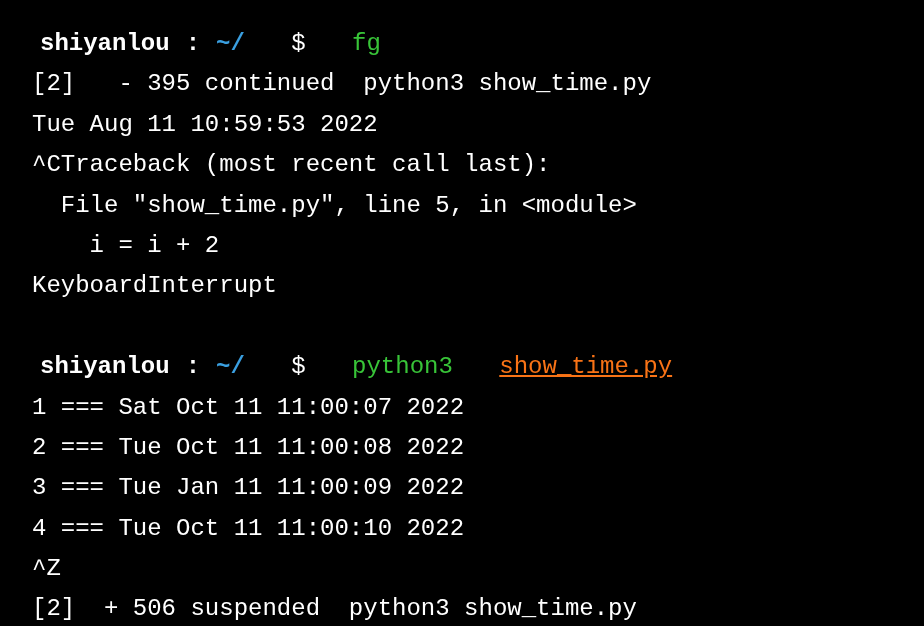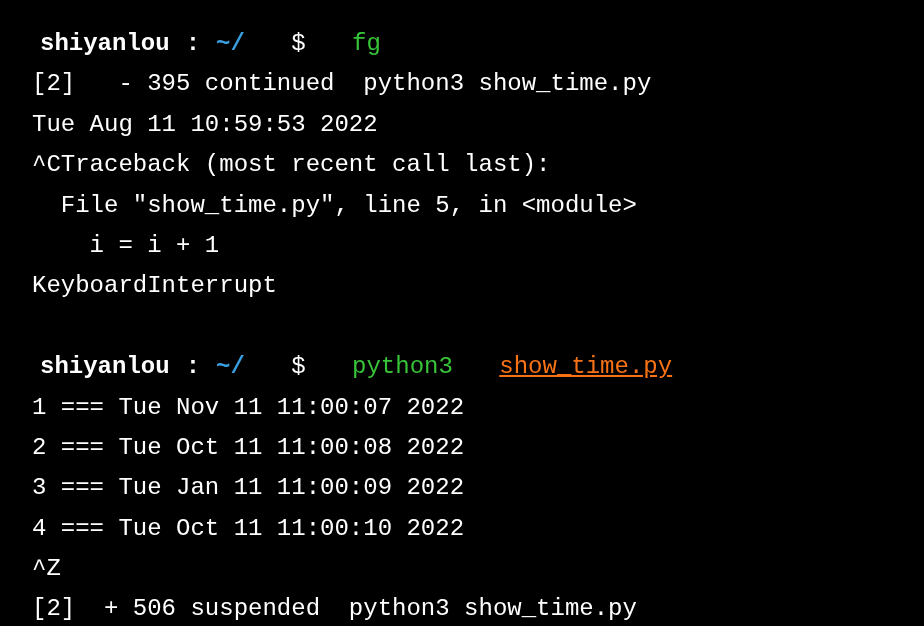--- a/index.html
+++ b/index.html
@@ -54,27 +54,27 @@
   </style>
 </head>
 <body>
 
 <div class="line"><span class="prompt-user">shiyanlou</span><span class="prompt-colon">:</span><span class="prompt-path">~/</span><span> </span><span class="prompt-dollar">$</span><span> </span><span class="cmd-green">fg</span></div>
 
 <div class="line">[2]   - 395 continued  python3 show_time.py</div>
 <div class="line">Tue Aug 11 10:59:53 2022</div>
 <div class="line">^CTraceback (most recent call last):</div>
 <div class="line">  File "show_time.py", line 5, in &lt;module&gt;</div>
-<div class="line">    i = i + 1</div>
+<div class="line">    i = i + 2</div>
 <div class="line">KeyboardInterrupt</div>
 
 <div class="line">&nbsp;</div>
 
 <div class="line"><span class="prompt-user">shiyanlou</span><span class="prompt-colon">:</span><span class="prompt-path">~/</span><span> </span><span class="prompt-dollar">$</span><span> </span><span class="cmd-green">python3</span><span> </span><span class="cmd-arg">show_time.py</span></div>
 
-<div class="line">1 === Tue Nov 11 11:00:07 2022</div>
+<div class="line">1 === Sat Oct 11 11:00:07 2022</div>
 <div class="line">2 === Tue Oct 11 11:00:08 2022</div>
 <div class="line">3 === Tue Jan 11 11:00:09 2022</div>
 <div class="line">4 === Tue Oct 11 11:00:10 2022</div>
 <div class="line">^Z</div>
 <div class="line">[2]  + 506 suspended  python3 show_time.py</div>
 
 <div class="line"><span class="prompt-user">shiyanlou</span><span class="prompt-colon">:</span><span class="prompt-path">~/</span><span> </span><span class="prompt-dollar">$</span><span> </span><span class="cursor"></span></div>
 
 </body></html>

